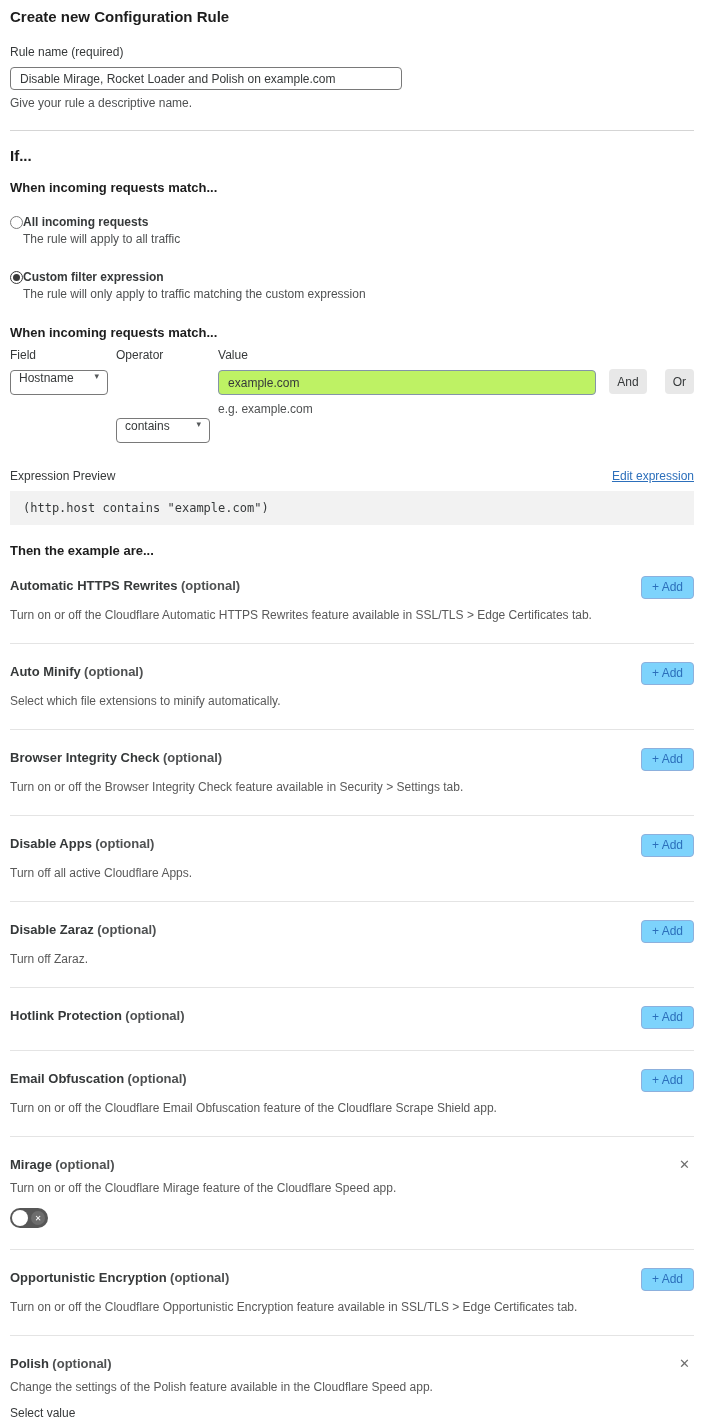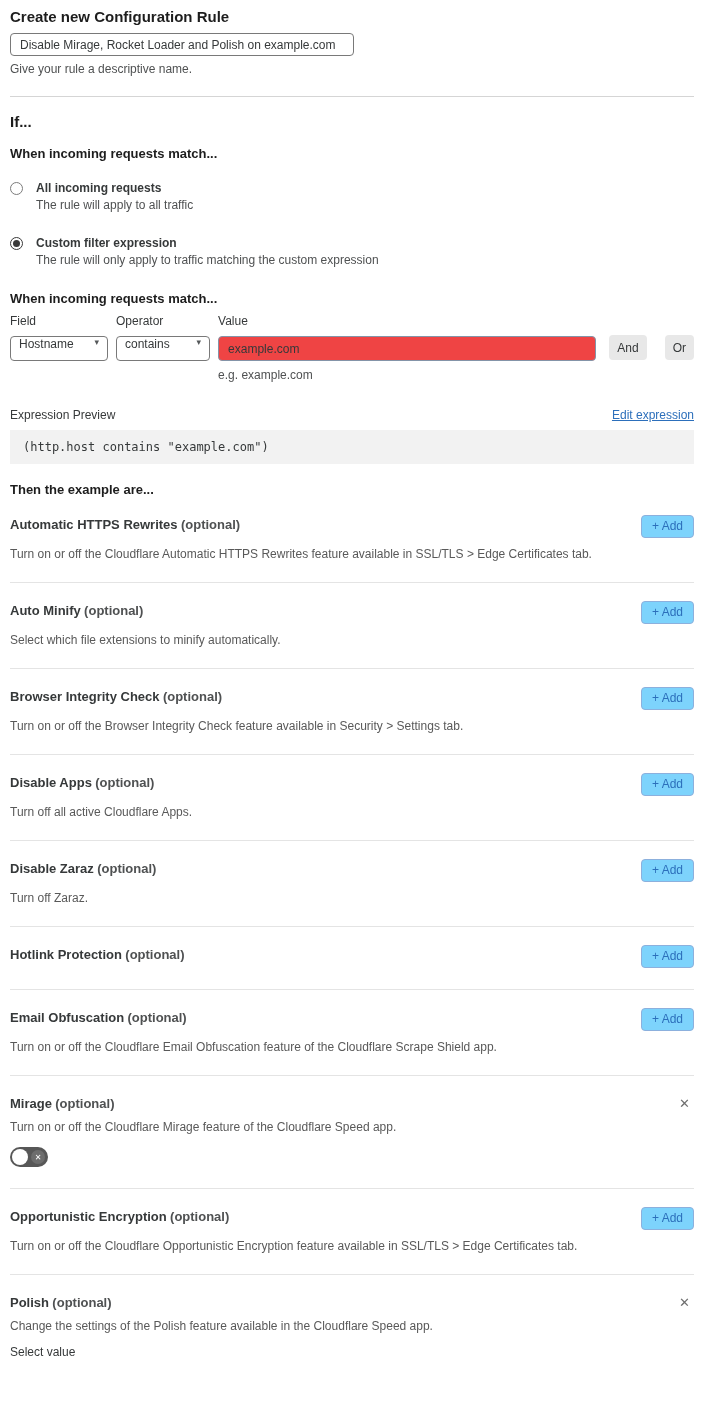--- a/index.html
+++ b/index.html
@@ -10,36 +10,36 @@
     color:#36393a;
     height:1418px;
     overflow:hidden;
   }
   .page { padding:8px 8px 0 10px; }
 
   h1.page-title { font-size:15px; font-weight:bold; color:#1d1d1d; }
 
   .field-label { font-size:12px; color:#36393a; margin-top:20px; }
   .text-input {
-    margin-top:8px; width:344px; height:23px;
+    margin-top:8px; width:392px; height:23px;
     border:1px solid #797979; border-radius:4px;
     padding:0 9px; font-size:12px; color:#36393a;
     font-family:"Liberation Sans", sans-serif; background:#fff;
     outline:none; display:block;
   }
   .help-text { margin-top:6px; font-size:12px; color:#4f5152; }
 
   .hr-strong { border:none; border-top:1px solid #d5d5d5; margin-top:20px; }
   .divider   { border:none; border-top:1px solid #e4e4e4; }
 
   h2.if-heading { font-size:15px; font-weight:bold; margin-top:16px; color:#1d1d1d; }
   h3.sub-heading { font-size:13px; font-weight:bold; margin-top:16px; color:#1d1d1d; }
 
   .radio-group { margin-top:20px; }
-  .radio-row { display:flex; gap:13px; margin-bottom:24px; cursor:default; }
+  .radio-row { display:flex; margin-bottom:24px; cursor:default; }
   .radio-circle {
     width:13px; height:13px; border-radius:50%;
     border:1px solid #7c7c7c; background:#fff; flex:0 0 auto; margin-top:1px;
     position:relative;
   }
   .radio-circle.checked { border-color:#3a3a3a; }
   .radio-circle.checked::after {
     content:""; position:absolute; left:2px; top:2px;
     width:7px; height:7px; border-radius:50%; background:#3a3a3a;
   }
@@ -49,25 +49,25 @@
   .builder { display:flex; margin-top:8px; align-items:flex-start; }
   .builder .col { display:flex; flex-direction:column; }
   .builder .col-label { font-size:12px; color:#36393a; margin-bottom:8px; }
   .select-box {
     height:25px; border:1px solid #797979; border-radius:4px;
     display:flex; align-items:flex-start; justify-content:space-between;
     padding:0 8px; font-size:12px; background:#fff; cursor:pointer;
   }
   .select-arrow { font-size:9px; color:#55585a; }
   .col-field  { width:101px; margin-right:8px; }
-  .col-op     { width:97px;  margin-right:8px; }
+  .col-op     { width:97px;  margin-right:8px;gap:48px; }
   .col-value  { width:390px; margin-right:13px; }
   .value-input {
     height:25px; border:1px solid #8494a8; border-radius:4px;
-    background:#ef4444; padding:0 9px; font-size:12px; color:#36393a;
+    background:#bef264; padding:0 9px; font-size:12px; color:#36393a;
     font-family:"Liberation Sans", sans-serif; outline:none; width:100%;
   }
   .conj-btn {
     height:25px; padding:0 8px; margin-top:21px;
     background:#e8e8e8; border:none; border-radius:4px;
     font-size:12px; color:#36393a; font-family:"Liberation Sans", sans-serif;
     cursor:pointer;
   }
   .conj-btn + .conj-btn { margin-left:18px; }
   .value-help { margin-top:7px; font-size:12px; color:#4f5152; }
@@ -116,20 +116,21 @@
 
   .polish-select-label { margin-top:12px; font-size:12px; color:#36393a; }
 </style>
 </head>
 <body>
 
 <div class="page">
 
   <h1 class="page-title">Create new Configuration Rule</h1>
 
+  <div class="field-label">Rule name (required)</div>
   <input class="text-input" type="text" value="Disable Mirage, Rocket Loader and Polish on example.com" style="">
   <div class="help-text">Give your rule a descriptive name.</div>
 
   <hr class="hr-strong">
 
   <h2 class="if-heading">If...</h2>
   <h3 class="sub-heading">When incoming requests match...</h3>
 
   <div class="radio-group">
     <div class="radio-row">

